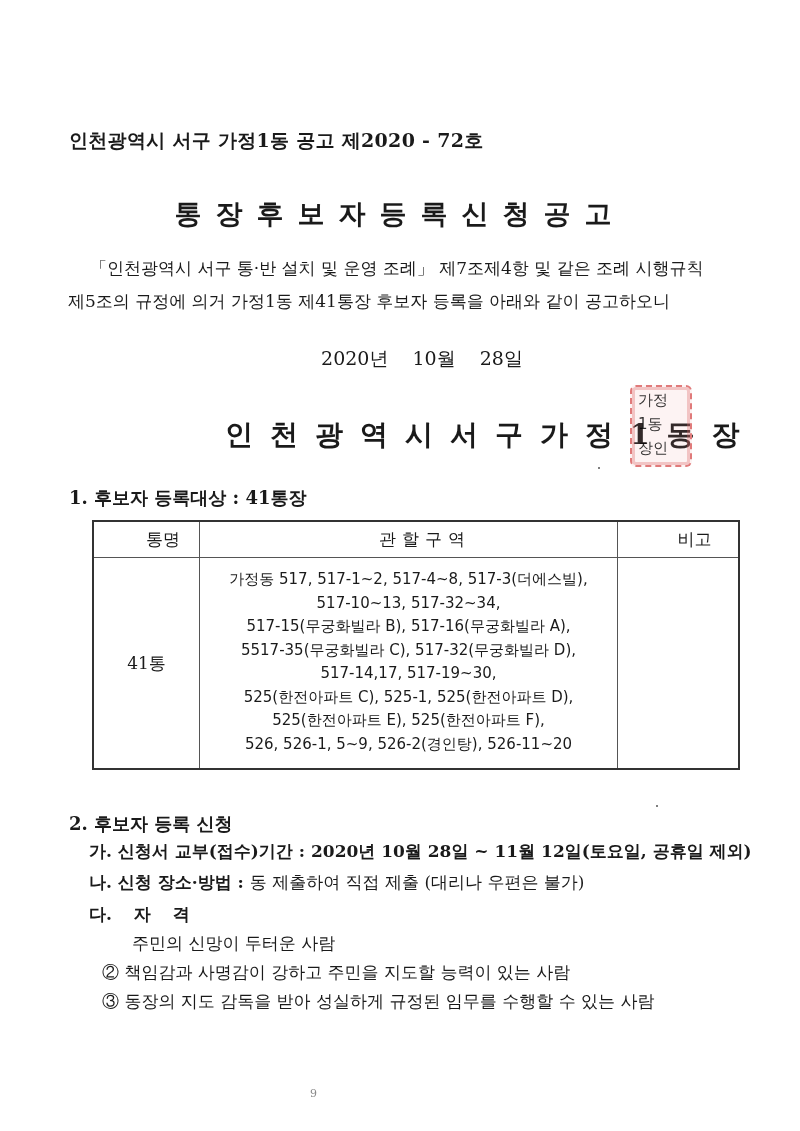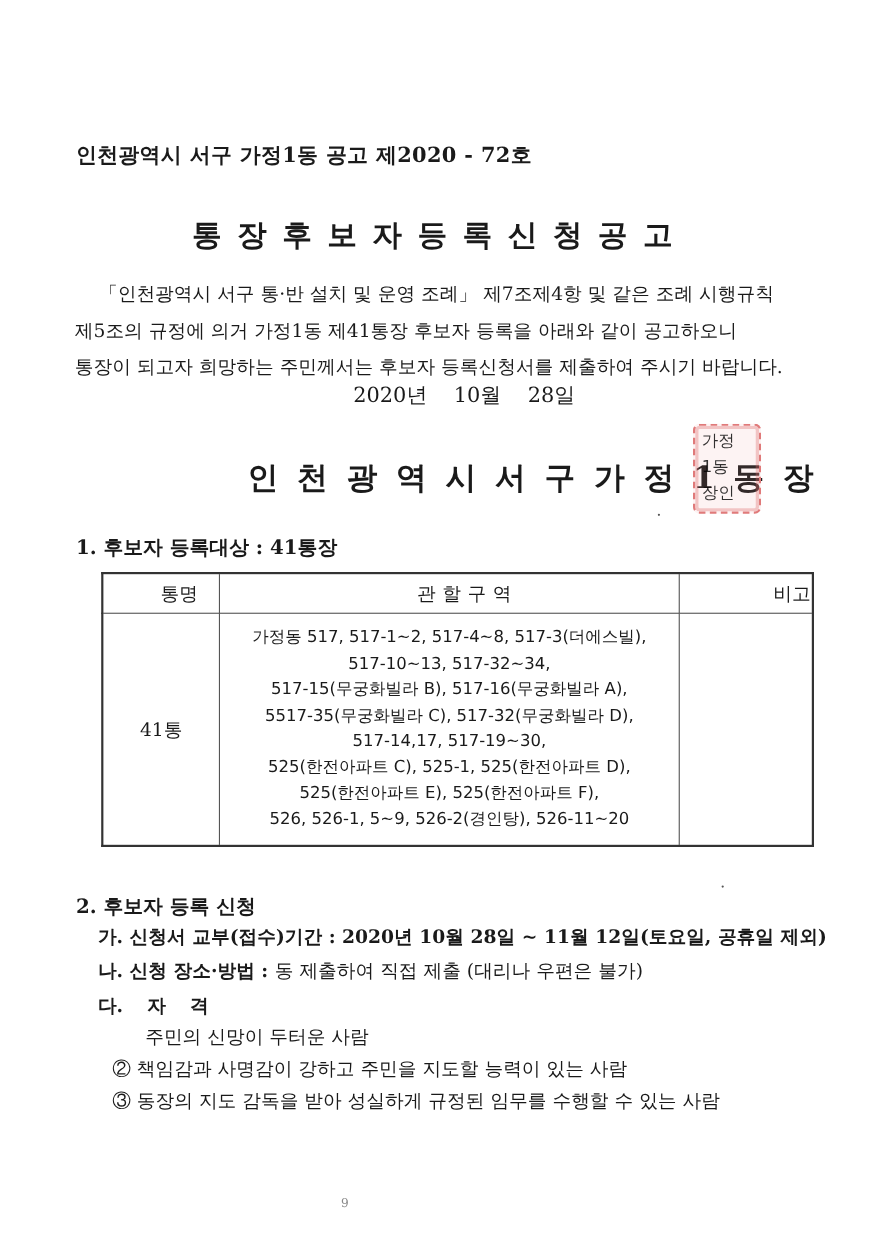--- a/index.html
+++ b/index.html
@@ -26,21 +26,21 @@
     .section1 { left: 69px; top: 486px; font-size: 18px; font-weight: bold; }
     table.area {
       position: absolute; left: 92px; top: 520px; width: 648px;
       border-collapse: collapse; border: 2px solid #333;
     }
     table.area th, table.area td { border: 1px solid #555; }
     table.area th {
       height: 33px; font-weight: normal; font-size: 17px; letter-spacing: 6px; padding-left: 34px;
     }
     table.area th.col-name { width: 70px; letter-spacing: 0; }
-    table.area th.col-note { width: 85px; letter-spacing: 0; text-align: right; }
+    table.area th.col-note { width: 85px; letter-spacing: 0; }
     table.area td.cell-name { text-align: center; font-size: 17px; }
     table.area td.cell-area {
       text-align: center; font-family: "DejaVu Sans", "Liberation Sans", sans-serif;
       font-size: 15px; line-height: 23.5px; padding: 10px 0 12px 0;
     }
     table.area td.cell-area span { display: block; }
     .section2 { left: 69px; top: 812px; font-size: 18px; font-weight: bold; }
     .sub { left: 89px; font-size: 17px; font-weight: bold; }
     .sub-a { top: 840px; }
     .sub-b { top: 871px; }
@@ -54,21 +54,20 @@
 </head>
 <body>
 
 <div class="abs notice-number">인천광역시 서구 가정1동 공고 제2020 - 72호</div>
 
 <div class="abs title">통장후보자등록신청공고</div>
 
 <div class="abs intro">
   <span class="line first">「인천광역시 서구 통·반 설치 및 운영 조례」 제7조제4항 및 같은 조례 시행규칙</span>
   <span class="line">제5조의 규정에 의거 가정1동 제41통장 후보자 등록을 아래와 같이 공고하오니</span>
-  <span class="line">통장이 되고자 희망하는 주민께서는 후보자 등록신청서를 제출하여 주시기 바랍니다.</span>
 </div>
 
 <div class="abs date">2020년 10월 28일</div>
 
 <div class="abs issuer">인천광역시서구가정1동장</div>
 
 <div class="abs stamp">
   <span class="glyph" style="left:6px; top:4px;">가정</span>
   <span class="glyph" style="left:6px; top:28px;">1동</span>
   <span class="glyph" style="left:6px; top:52px;">장인</span>

